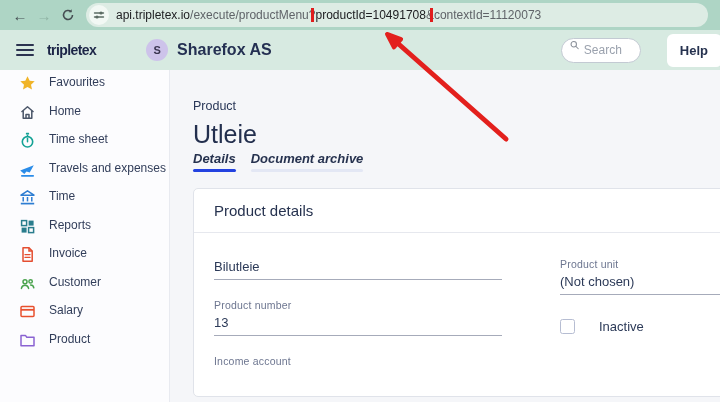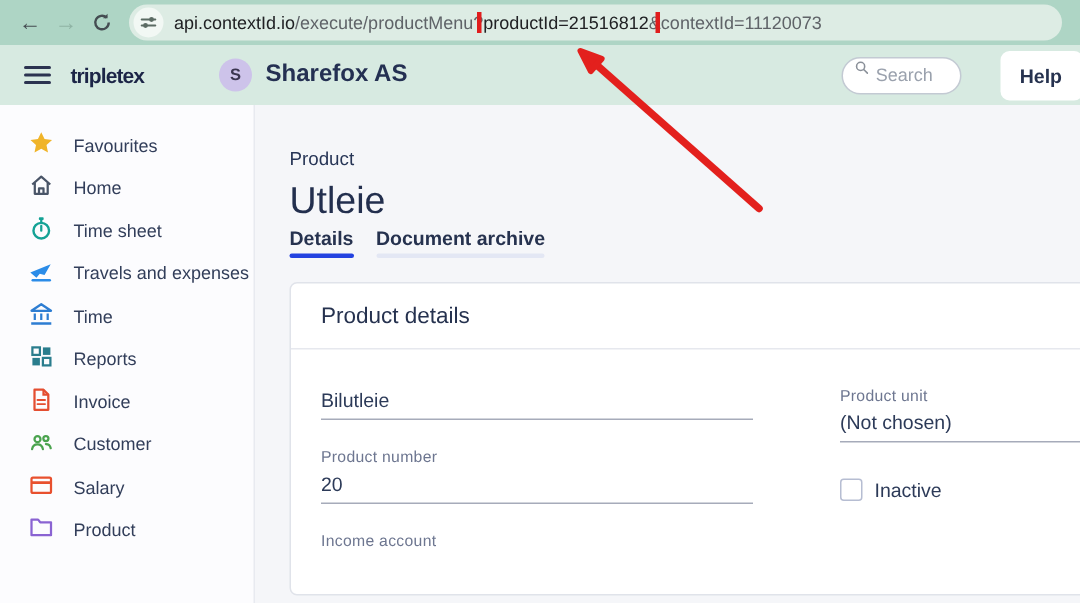--- a/index.html
+++ b/index.html
@@ -37,41 +37,41 @@
   .avatar{width:22px;height:22px;border-radius:50%;background:#cdc3ea;display:flex;align-items:center;justify-content:center;font-size:11px;font-weight:700;color:#3a3550;}
   .company-name{margin-left:9px;font-size:16px;font-weight:600;color:#243052;}
   .search-pill{margin-left:auto;width:80px;height:25px;border:1px solid #c3cad3;border-radius:13px;background:#fff;display:flex;padding:0 8px;}
   .search-pill input{border:none;outline:none;background:transparent;width:48px;font-size:12px;color:#49536a;margin-left:5px;font-family:"Liberation Sans",sans-serif;}
   .search-pill input::placeholder{color:#9aa1ad;}
   .help-btn{margin-left:26px;background:#fff;border:none;border-radius:6px;padding:9px 14px 9px 13px;font-size:13px;font-weight:700;color:#26324f;cursor:pointer;margin-right:-2px;}
 
   
   .content{display:flex;height:332px;}
   .sidebar{width:170px;background:#fcfcfe;border-right:1px solid #e8eaf0;padding-top:5px;flex:none;overflow:hidden;}
-  .side-item{height:28.5px;display:flex;align-items:flex-end;padding-left:19px;cursor:pointer;}
+  .side-item{height:28.5px;display:flex;align-items:flex-start;padding-left:19px;cursor:pointer;}
   .side-icon{width:17px;height:17px;flex:none;display:flex;align-items:center;justify-content:center;}
   .side-label{margin-left:13px;font-size:12px;font-weight:500;color:#323e5a;white-space:nowrap;}
 
   .main{flex:1;padding:29px 0 0 23px;overflow:hidden;}
   .breadcrumb{font-size:12.5px;color:#283657;margin-bottom:7px;}
   .page-title{font-size:25px;font-weight:500;color:#232f4e;margin-bottom:2px;}
-  .tabs{display:flex;gap:15px;margin-bottom:16px;}
+  .tabs{display:flex;gap:15px;margin-bottom:16px;font-style:italic;}
   .tab{font-size:13px;font-weight:700;color:#26324f;padding-bottom:6px;position:relative;cursor:pointer;}
   .tab::after{content:"";position:absolute;left:0;right:0;bottom:0;height:3px;border-radius:2px;background:#e3e7f4;}
   .tab.active::after{background:var(--blue);}
 
   .card{background:#fff;border:1px solid #e0e3ea;border-radius:5px;margin-right:-28px;}
   .card-header{padding:13px 20px;font-size:15px;font-weight:500;color:#26324f;border-bottom:1px solid #e6e8ee;}
   .card-body{padding:25px 0 10px 20px;display:grid;grid-template-columns:288px minmax(0,1fr);column-gap:58px;}
   .field{margin-bottom:19px;}
   .field-label{font-size:10.5px;color:#6d7690;letter-spacing:.2px;margin-bottom:3px;}
   .field-value{font-size:13px;color:#2c3a58;padding:1px 0 5px;border-bottom:1px solid #a6abba;}
   .checkbox-row{display:flex;align-items:center;margin-top:24px;cursor:pointer;}
   .checkbox{width:15px;height:15px;border:1.5px solid #b6bdd2;border-radius:2.5px;background:#fff;}
-  .checkbox-label{margin-left:8px;font-size:13px;color:#2c3a58;text-align:right;}
+  .checkbox-label{margin-left:24px;font-size:13px;color:#2c3a58;text-align:right;}
 </style>
 </head>
 <body>
 
 <div class="browser-bar">
   <span class="nav-btn">←</span>
   <span class="nav-btn disabled">→</span>
   <span class="nav-btn">
     <svg width="14" height="14" viewBox="0 0 14 14">
         <path d="M11.5 7a4.5 4.5 0 1 1-1.4-3.25" fill="none" stroke="#454d52" stroke-width="1.6"></path>
@@ -82,21 +82,21 @@
     <span class="tune-bubble">
       <svg width="12" height="12" viewBox="0 0 12 12">
           <g stroke="#5b6b63" stroke-width="1.4" stroke-linecap="round">
             <line x1="1.5" y1="4" x2="10.5" y2="4"></line>
             <line x1="1.5" y1="8" x2="10.5" y2="8"></line>
           </g>
           <circle cx="8" cy="4" r="1.6" fill="#5b6b63"></circle>
           <circle cx="4" cy="8" r="1.6" fill="#5b6b63"></circle>
         </svg>
     </span>
-    <span class="url-text"><span class="url-domain">api.contextId.io</span><span>/execute/productMenu?</span><span class="url-hl">productId=21516812</span><span>&amp;contextId=11120073</span></span>
+    <span class="url-text"><span class="url-domain">api.tripletex.io</span><span>/execute/productMenu?</span><span class="url-hl">productId=10491708</span><span>&amp;contextId=11120073</span></span>
   </div>
 </div>
 
 <svg class="anno-arrow" viewBox="0 0 720 402">
   <line x1="506" y1="139" x2="398" y2="43.5" stroke="#e3201d" stroke-width="5" stroke-linecap="round"></line>
   <polygon points="387,34 401.1,39.2 393.9,47.4" fill="#e3201d" stroke="#e3201d" stroke-width="4" stroke-linejoin="round"></polygon>
 </svg>
 
 <div class="app-header">
   <span class="hamburger">
@@ -252,21 +252,21 @@
 
     <div class="card">
       <div class="card-header">Product details</div>
       <div class="card-body">
         <div class="col-left">
           <div class="field">
             <div class="field-value">Bilutleie</div>
           </div>
           <div class="field">
             <div class="field-label">Product number</div>
-            <div class="field-value">20</div>
+            <div class="field-value">13</div>
           </div>
           <div class="field field-select">
             <div class="field-label">Income account</div>
 
           </div>
         </div>
         <div class="col-right">
           <div class="field">
             <div class="field-label">Product unit</div>
             <div class="field-value">(Not chosen)</div>

